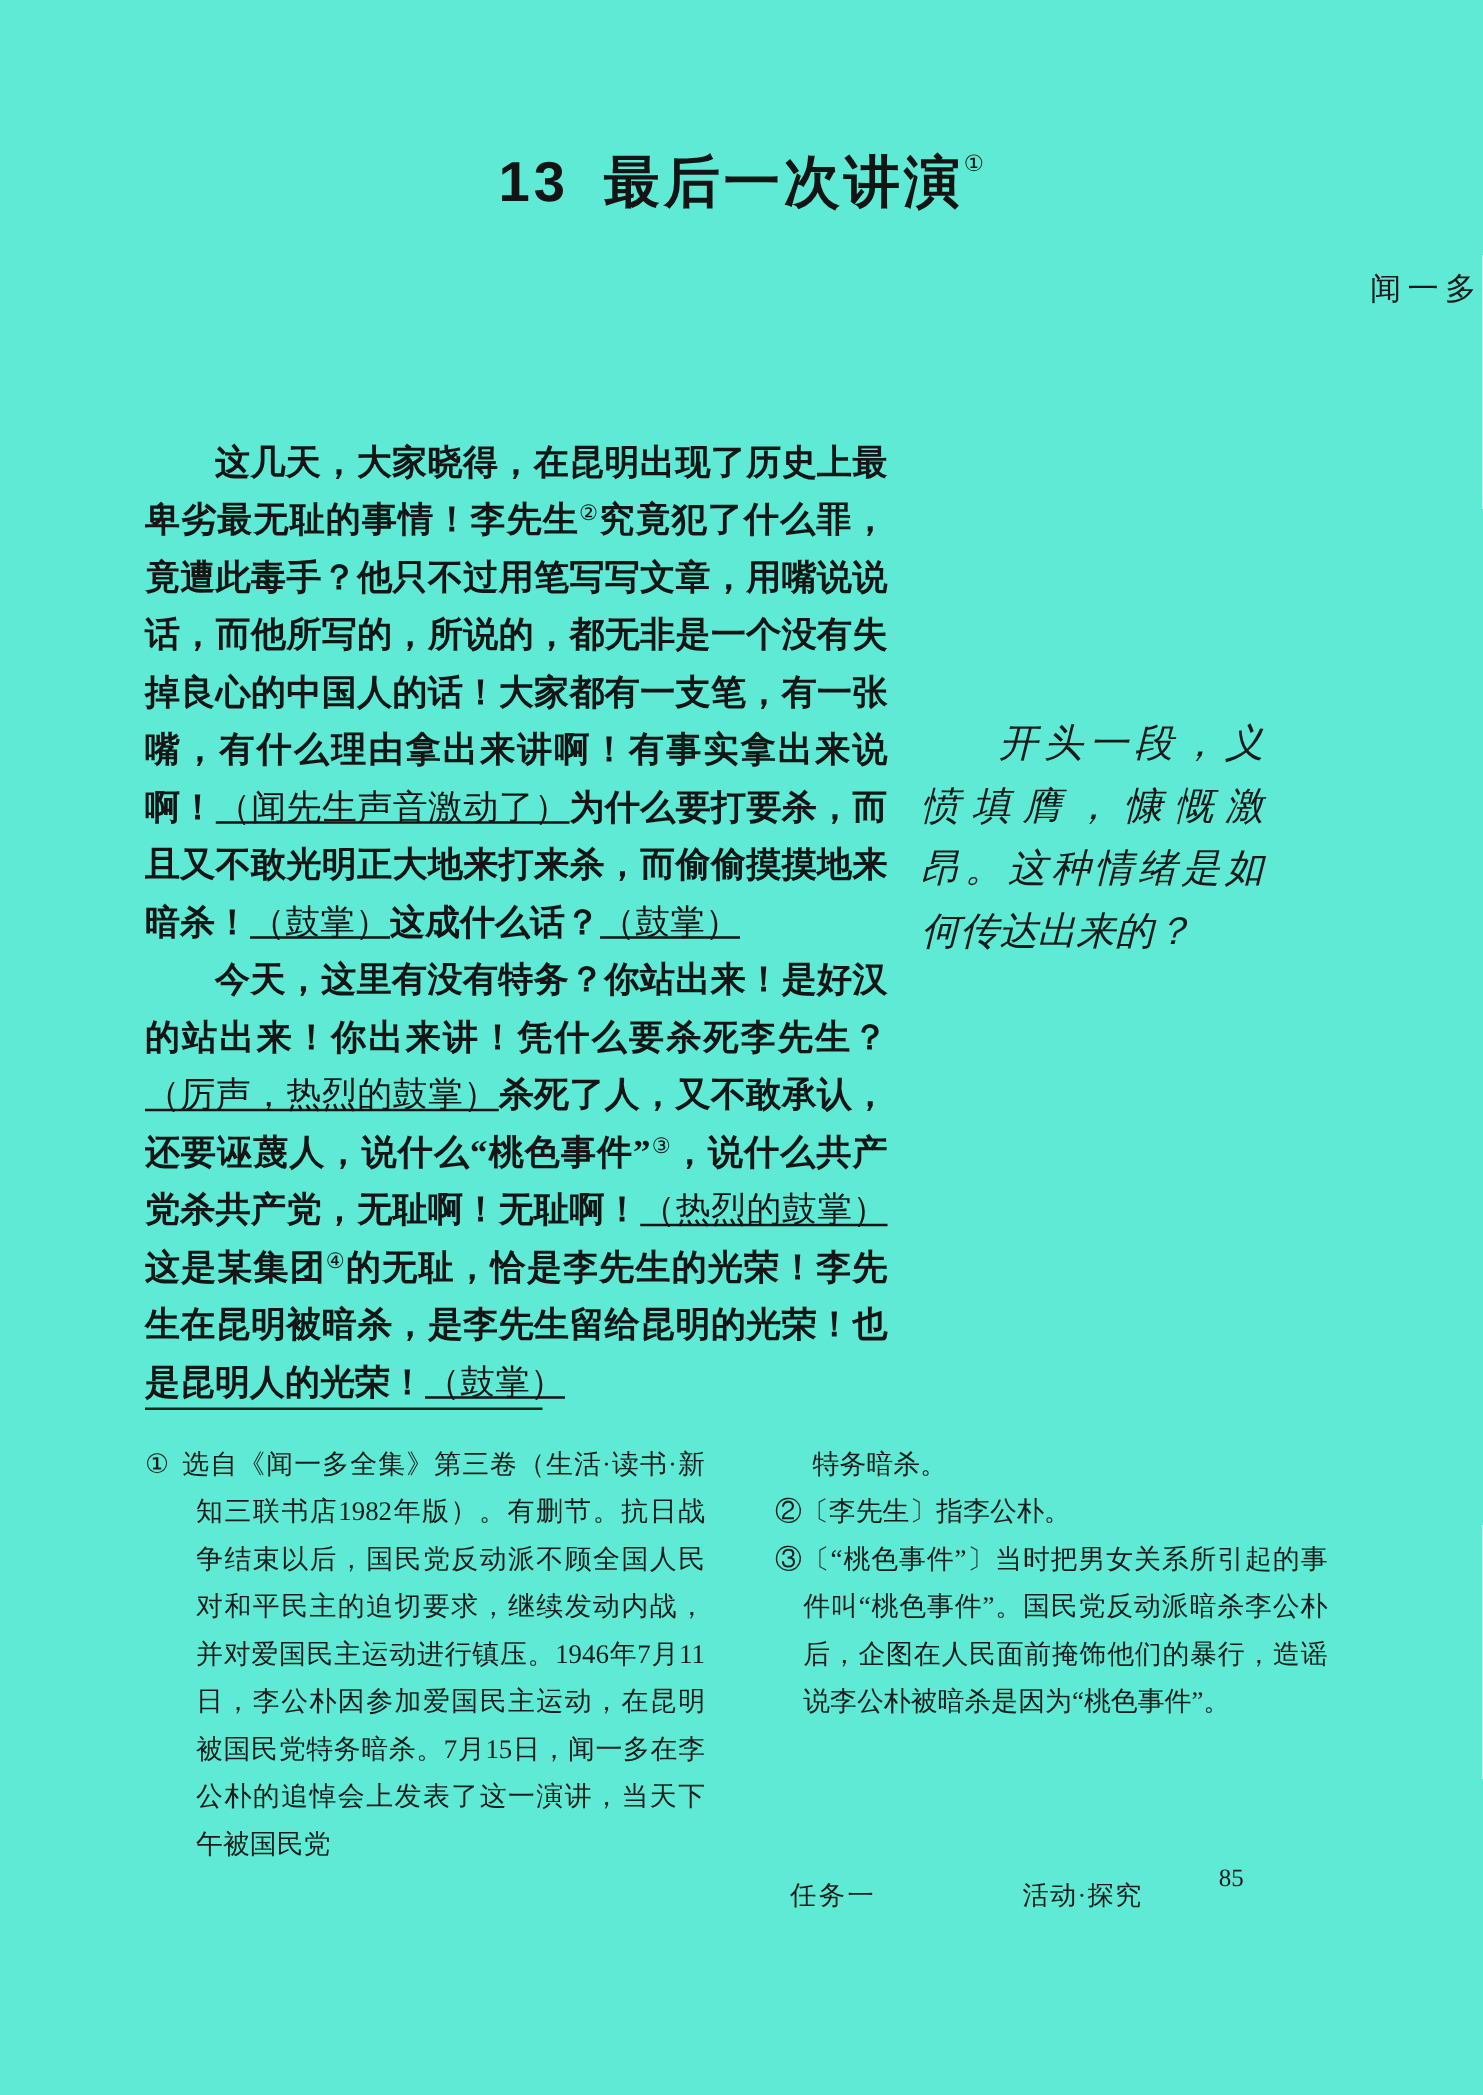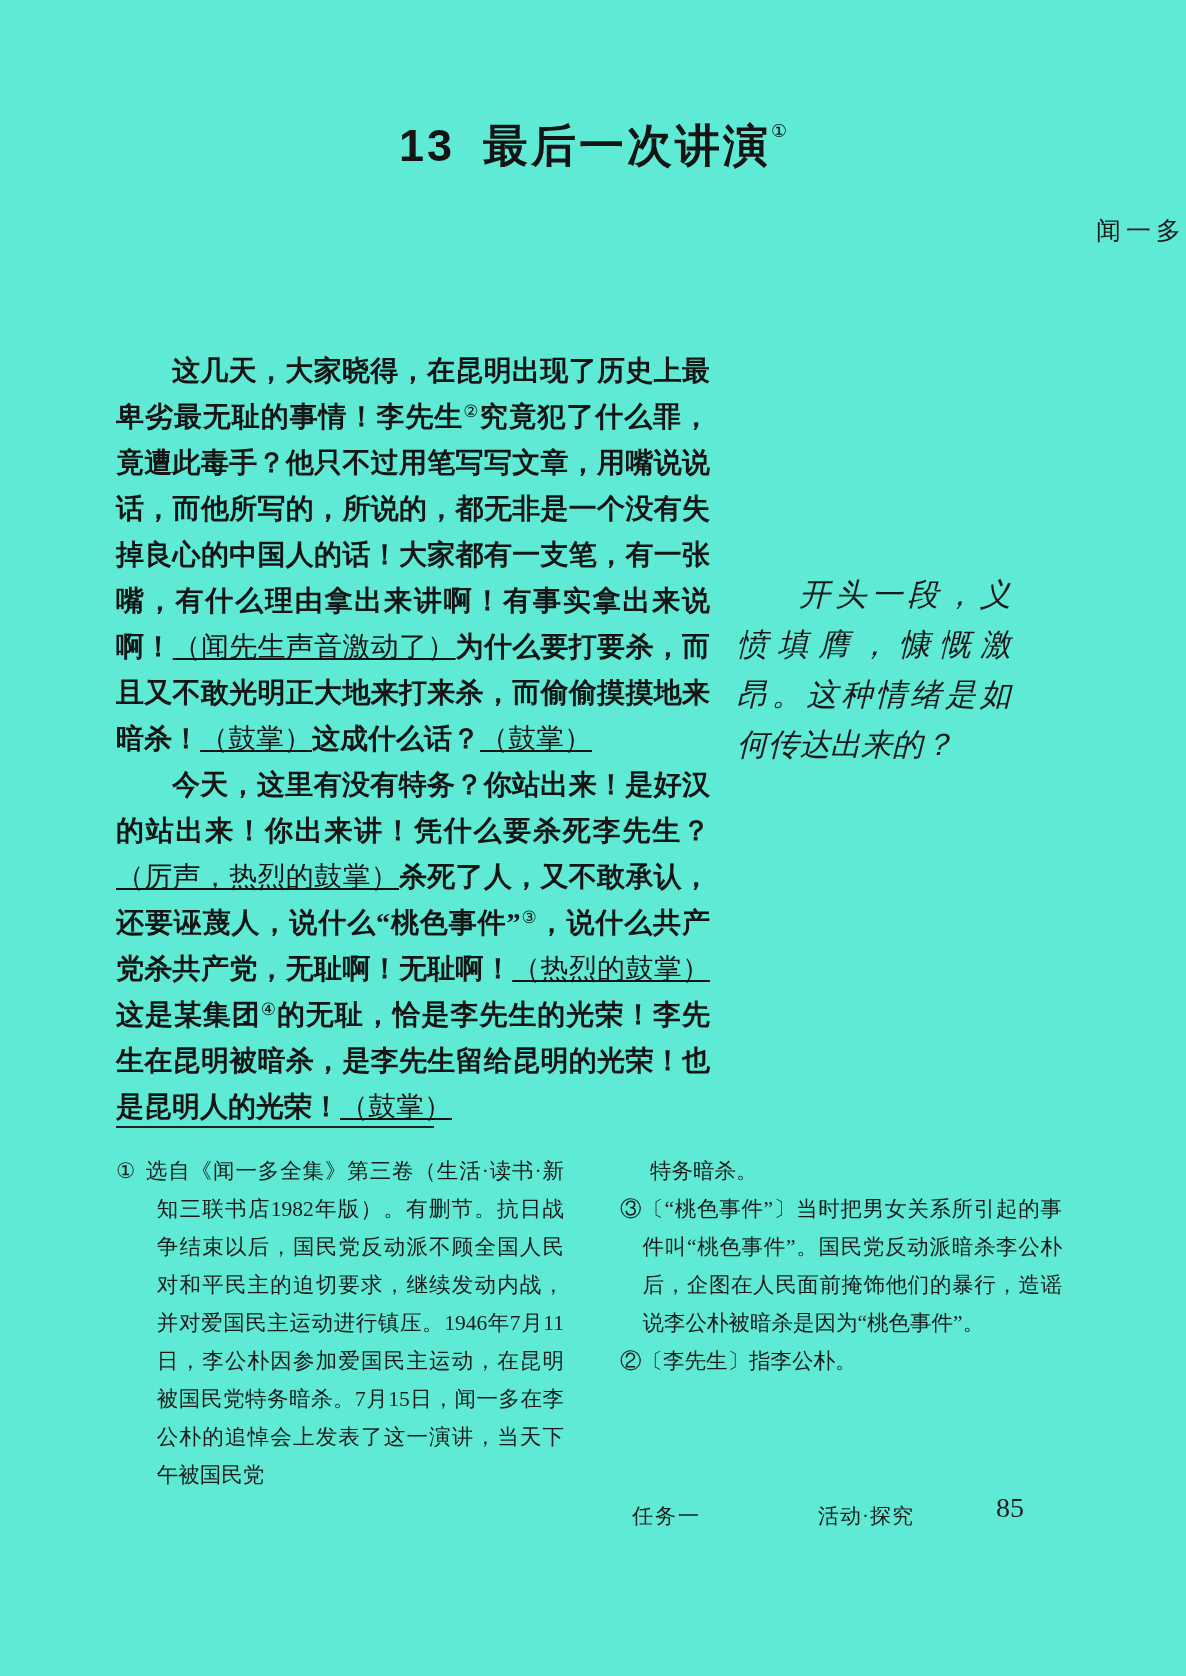--- a/index.html
+++ b/index.html
@@ -123,23 +123,23 @@
   .footer-section {
     position: absolute;
     left: 818px;
     top: 1502px;
     font-size: 21px;
     font-weight: 400;
     letter-spacing: 1px;
   }
   .footer-page {
     position: absolute;
-    left: 996px;
+    left: 975px;
     top: 1492px;
-    font-size: 28px;
+    font-size: 20px;
     font-weight: 500;
   }
 </style>
 </head>
 <body>
 
 <div class="page">
 
   <div class="title">
     <span class="num">13</span><span>最后一次讲演</span><sup class="title-sup">①</sup>
@@ -158,24 +158,24 @@
 
   <div class="fn-col fn-left">
     <div class="fn-item">
       <span class="marker">①</span><span>选自《闻一多全集》第三卷（生活·读书·新知三联书店1982年版）。有删节。抗日战争结束以后，国民党反动派不顾全国人民对和平民主的迫切要求，继续发动内战，并对爱国民主运动进行镇压。1946年7月11日，李公朴因参加爱国民主运动，在昆明被国民党特务暗杀。7月15日，闻一多在李公朴的追悼会上发表了这一演讲，当天下午被国民党</span>
     </div>
   </div>
 
   <div class="fn-col fn-right">
     <div class="fn-cont">特务暗杀。</div>
     <div class="fn-item">
-      <span class="marker">③</span><span>〔“桃色事件”〕当时把男女关系所引起的事件叫“桃色事件”。国民党反动派暗杀李公朴后，企图在人民面前掩饰他们的暴行，造谣说李公朴被暗杀是因为“桃色事件”。</span>
+      <span class="marker">②</span><span>〔李先生〕指李公朴。</span>
     </div>
     <div class="fn-item">
-      <span class="marker">②</span><span>〔李先生〕指李公朴。</span>
+      <span class="marker">③</span><span>〔“桃色事件”〕当时把男女关系所引起的事件叫“桃色事件”。国民党反动派暗杀李公朴后，企图在人民面前掩饰他们的暴行，造谣说李公朴被暗杀是因为“桃色事件”。</span>
     </div>
   </div>
 
   <div class="footer-task">任务一</div>
   <div class="footer-section">活动·探究</div>
   <div class="footer-page">85</div>
 
 </div>
 
 </body></html>

